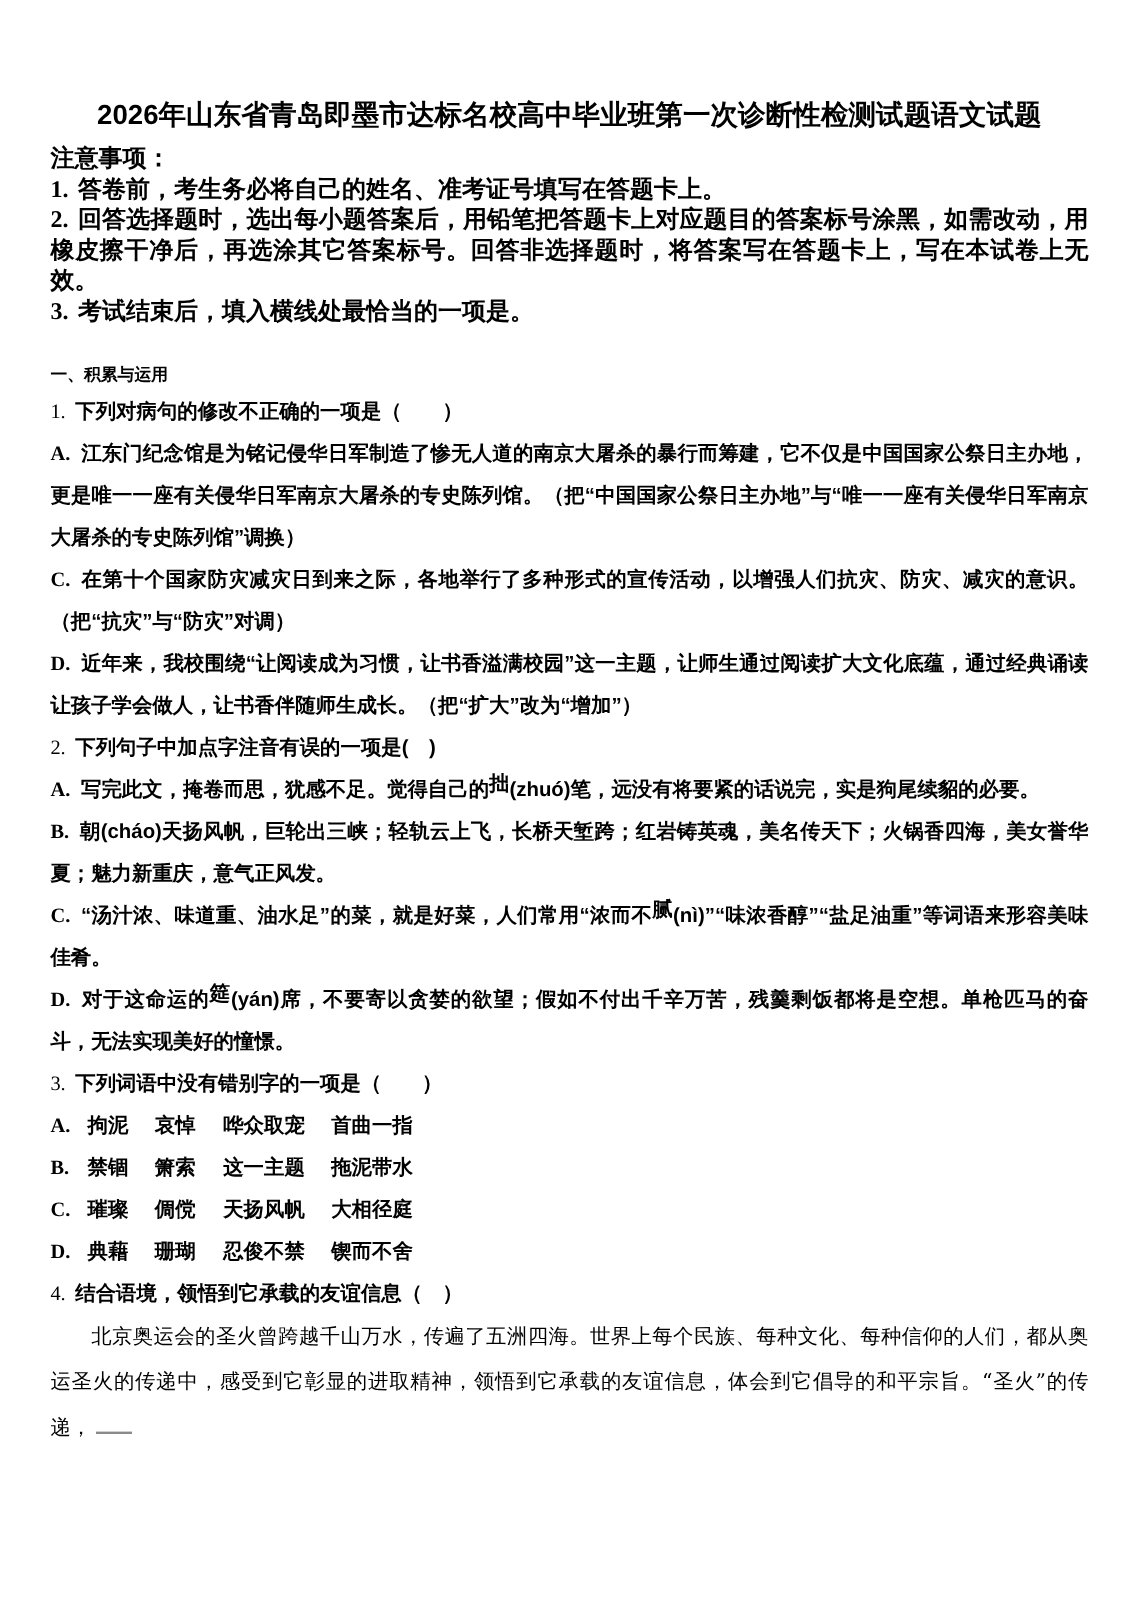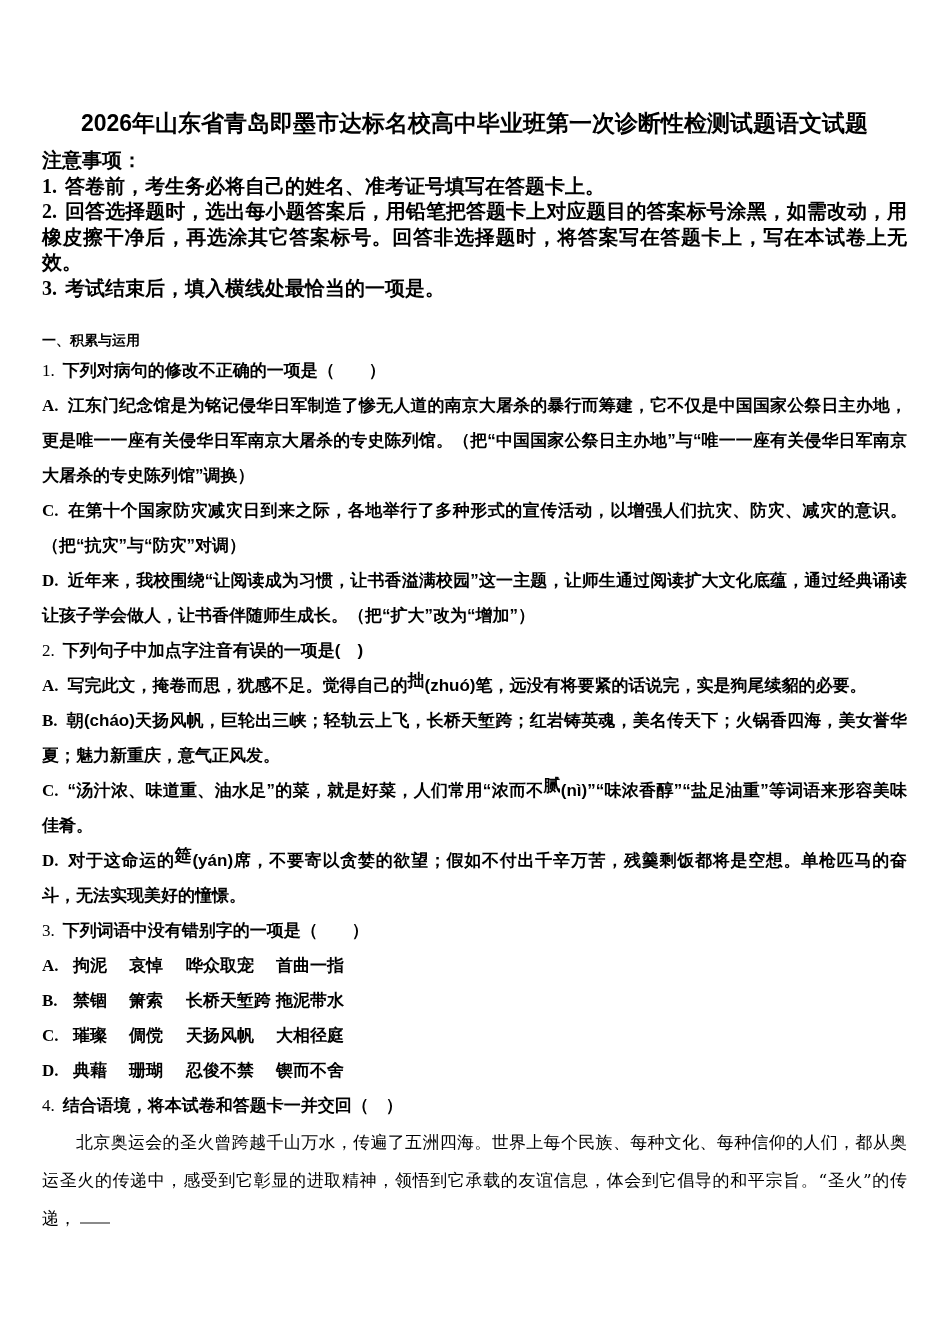--- a/index.html
+++ b/index.html
@@ -5,21 +5,21 @@
   :root{
     --text:#000000;
     --blank:#8a8a8a;
   }
   html,body{margin:0;padding:0;background:#ffffff;}
   body{
     width:950px;height:1344px;overflow:hidden;
     color:var(--text);
     font-family:"Liberation Sans", sans-serif;
   }
-  .page{padding:108px 43px 0 42px;box-sizing:border-box;}
+  .page{padding:80px 43px 0 42px;box-sizing:border-box;}
   .title{
     margin:0;text-align:center;
     font-size:23px;line-height:30px;font-weight:bold;
   }
   .notice{margin-top:10px;font-size:20px;font-weight:bold;line-height:25.5px;text-align:justify;}
   .notice p{margin:0;}
   .notice-num,.q-num{
     font-family:"Liberation Serif", serif;
     margin-right:8px;
   }
@@ -80,22 +80,22 @@
       <div class="question">
         <p class="stem"><span class="q-num">2.</span><span class="stem-text">下列句子中加点字注音有误的一项是(　)</span></p>
         <p class="option"><span class="opt-label">A.</span><span class="seg">写完此文，掩卷而思，犹感不足。觉得自己的</span><span class="seg raised">拙</span><span class="seg">(zhuó)笔，远没有将要紧的话说完，实是狗尾续貂的必要。</span></p>
         <p class="option"><span class="opt-label">B.</span><span class="seg">朝(cháo)天扬风帆，巨轮出三峡；轻轨云上飞，长桥天堑跨；红岩铸英魂，美名传天下；火锅香四海，美女誉华夏；魅力新重庆，意气正风发。</span></p>
         <p class="option"><span class="opt-label">C.</span><span class="seg">“汤汁浓、味道重、油水足”的菜，就是好菜，人们常用“浓而不</span><span class="seg raised">腻</span><span class="seg">(nì)”“味浓香醇”“盐足油重”等词语来形容美味佳肴。</span></p>
         <p class="option"><span class="opt-label">D.</span><span class="seg">对于这命运的</span><span class="seg raised">筵</span><span class="seg">(yán)席，不要寄以贪婪的欲望；假如不付出千辛万苦，残羹剩饭都将是空想。单枪匹马的奋斗，无法实现美好的憧憬。</span></p>
       </div>
       <div class="question">
         <p class="stem"><span class="q-num">3.</span><span class="stem-text">下列词语中没有错别字的一项是（　　）</span></p>
         <p class="option word-row"><span class="opt-label opt-label-words">A.</span><span class="word w0">拘泥</span><span class="word w1">哀悼</span><span class="word w2">哗众取宠</span><span class="word w3">首曲一指</span></p>
-        <p class="option word-row"><span class="opt-label opt-label-words">B.</span><span class="word w0">禁锢</span><span class="word w1">箫索</span><span class="word w2">长桥天堑跨</span><span class="word w3">拖泥带水</span></p>
+        <p class="option word-row"><span class="opt-label opt-label-words">B.</span><span class="word w0">禁锢</span><span class="word w1">箫索</span><span class="word w2">这一主题</span><span class="word w3">拖泥带水</span></p>
         <p class="option word-row"><span class="opt-label opt-label-words">C.</span><span class="word w0">璀璨</span><span class="word w1">倜傥</span><span class="word w2">天扬风帆</span><span class="word w3">大相径庭</span></p>
         <p class="option word-row"><span class="opt-label opt-label-words">D.</span><span class="word w0">典藉</span><span class="word w1">珊瑚</span><span class="word w2">忍俊不禁</span><span class="word w3">锲而不舍</span></p>
       </div>
       <div class="question">
-        <p class="stem"><span class="q-num">4.</span><span class="stem-text">结合语境，将本试卷和答题卡一并交回（　）</span></p>
+        <p class="stem"><span class="q-num">4.</span><span class="stem-text">结合语境，领悟到它承载的友谊信息（　）</span></p>
         <p class="passage"><span class="passage-text">北京奥运会的圣火曾跨越千山万水，传遍了五洲四海。世界上每个民族、每种文化、每种信仰的人们，都从奥运圣火的传递中，感受到它彰显的进取精神，领悟到它承载的友谊信息，体会到它倡导的和平宗旨。“圣火”的传递，</span><span class="blank"></span></p>
       </div>
     </div>
 </div>
 
 </body></html>

